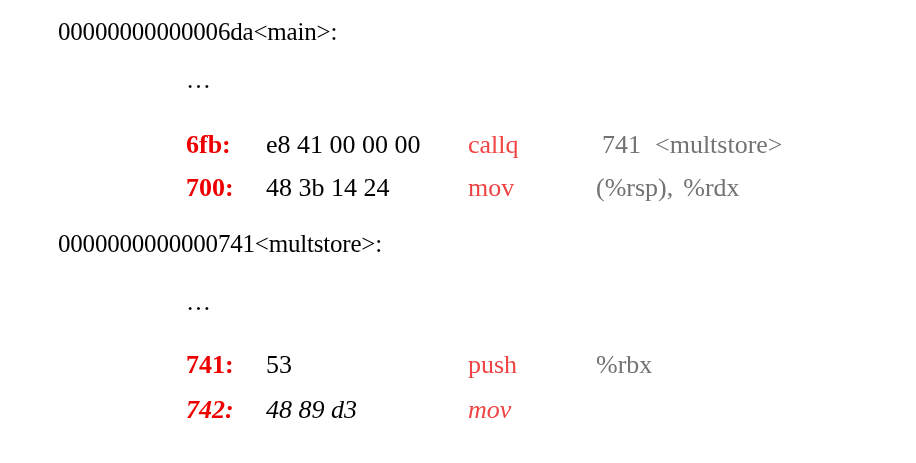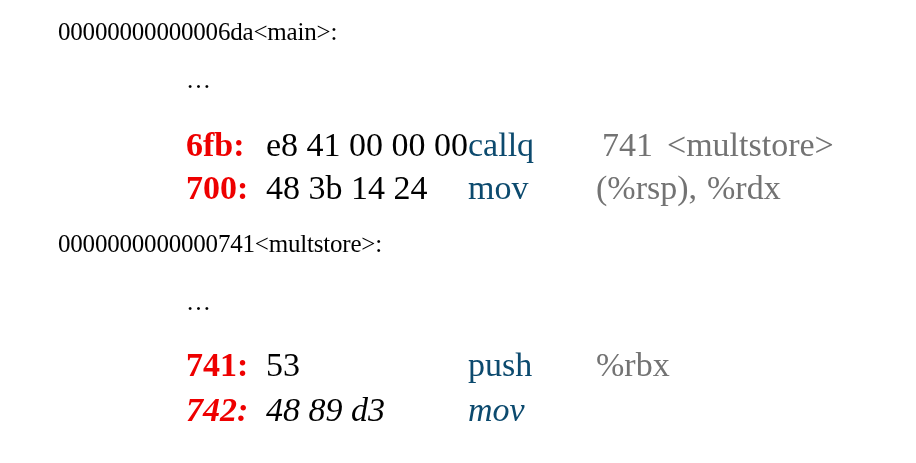--- a/index.html
+++ b/index.html
@@ -45,36 +45,36 @@
   .ellipsis-row .ellipsis {
     font-size: 25px;
     color: #000000;
     letter-spacing: 2px;
   }
 
   
   .insn-row .col {
     position: absolute;
     top: 0;
-    font-size: 34px;
+    font-size: 26px;
     line-height: 40px;
   }
   .insn-row .col-addr {
     left: 186px;
     color: #ee0000;
     font-weight: bold;
   }
   .insn-row .col-bytes {
     left: 238px;
     color: #000000;
     margin-left: 28px;
   }
   .insn-row .col-mnemonic {
     left: 468px;
-    color: #0c4a6e;
+    color: #ef4444;
   }
   .insn-row .col-operands {
     left: 596px;
     color: #737373;
   }
   .insn-row .col-operands .op-target {
     padding-left: 6px;
   }
   .insn-row .col-operands .op-sym {
     padding-left: 14px;

